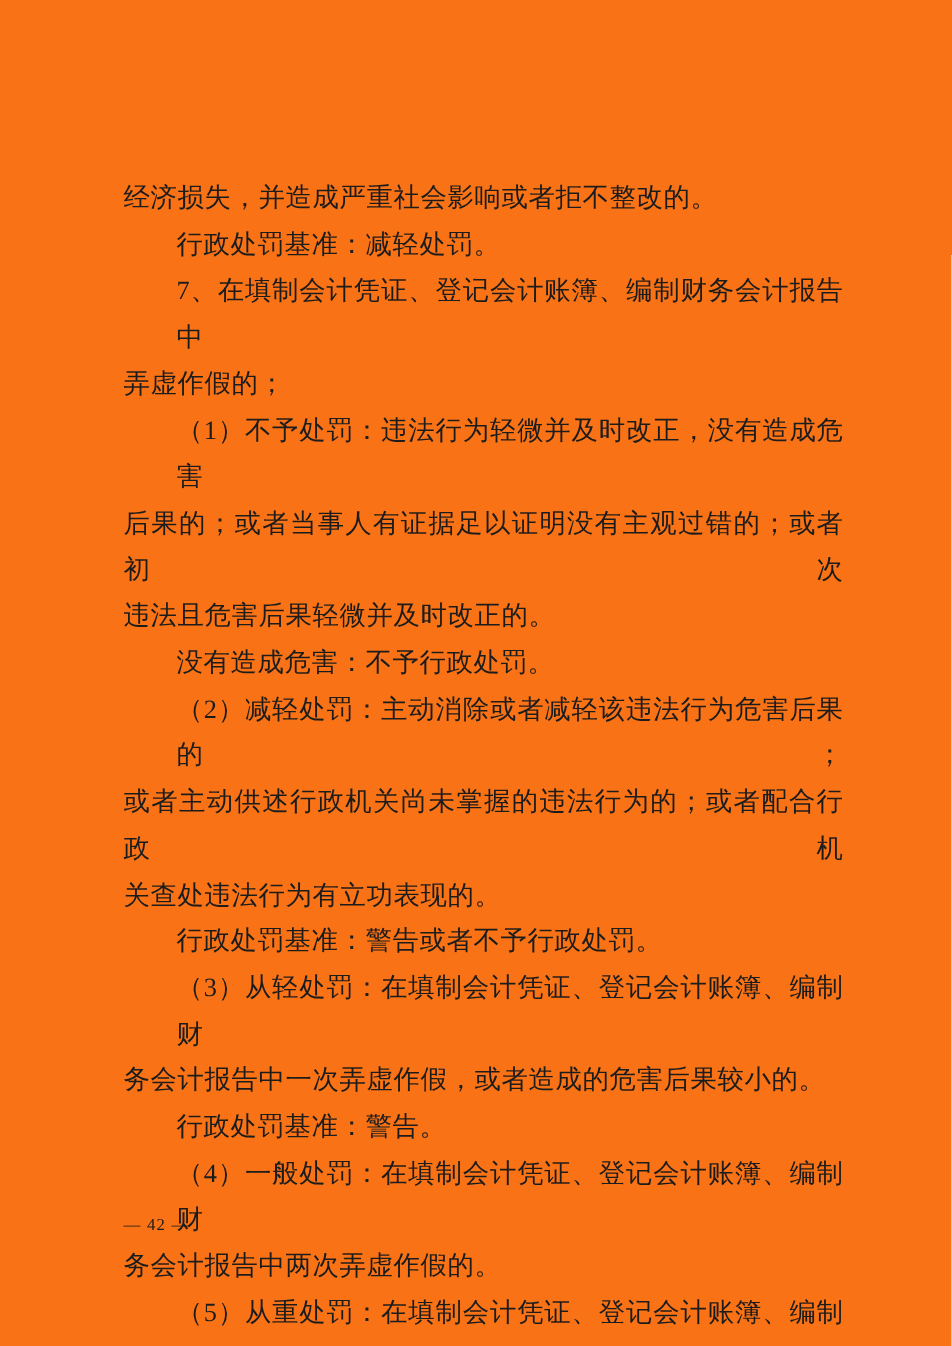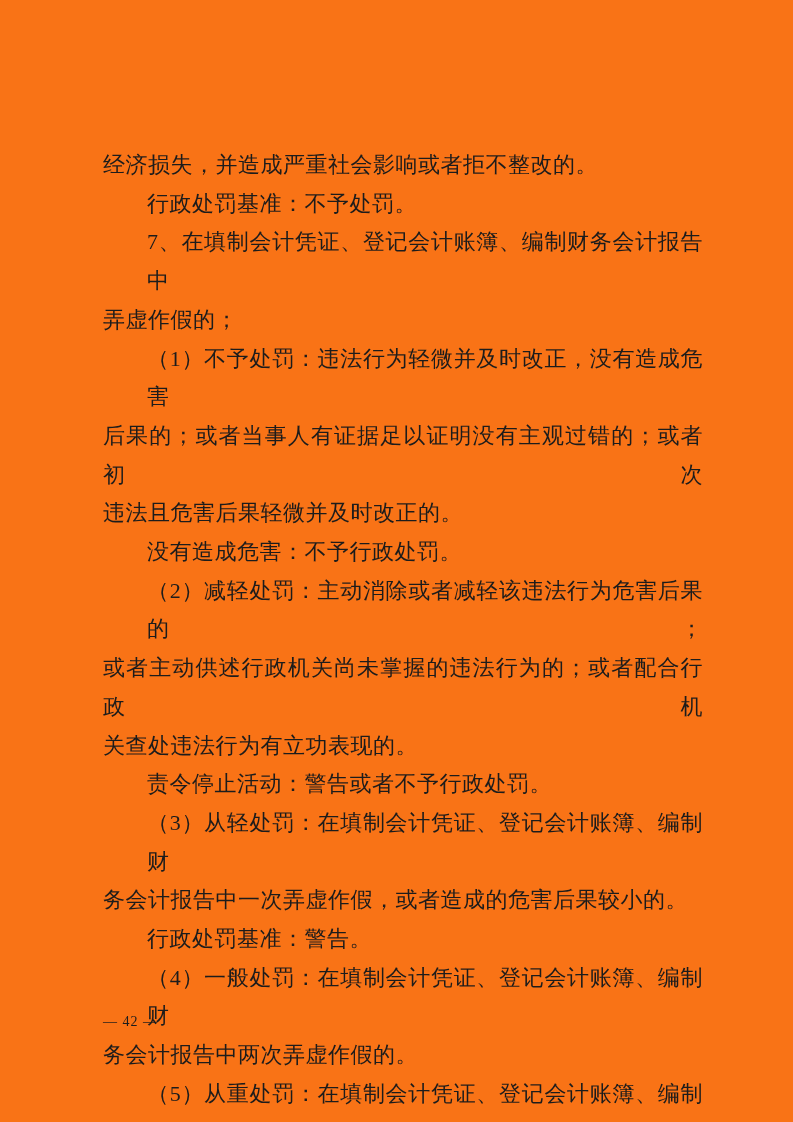--- a/index.html
+++ b/index.html
@@ -49,31 +49,31 @@
     color: #1c1c1c;
   }
 </style>
 </head>
 <body>
 
 <div class="page">
   <div class="text-block">
 
   <div class="line">经济损失，并造成严重社会影响或者拒不整改的。</div>
-      <div class="line indent">行政处罚基准：不予处罚。</div>
+      <div class="line indent">行政处罚基准：减轻处罚。</div>
       <div class="line indent fill">7、在填制会计凭证、登记会计账簿、编制财务会计报告中</div>
       <div class="line">弄虚作假的；</div>
       <div class="line indent fill">（1）不予处罚：违法行为轻微并及时改正，没有造成危害</div>
       <div class="line fill">后果的；或者当事人有证据足以证明没有主观过错的；或者初次</div>
       <div class="line">违法且危害后果轻微并及时改正的。</div>
       <div class="line indent">没有造成危害：不予行政处罚。</div>
       <div class="line indent fill">（2）减轻处罚：主动消除或者减轻该违法行为危害后果的；</div>
       <div class="line fill">或者主动供述行政机关尚未掌握的违法行为的；或者配合行政机</div>
       <div class="line">关查处违法行为有立功表现的。</div>
-      <div class="line indent">责令停止活动：警告或者不予行政处罚。</div>
+      <div class="line indent">行政处罚基准：警告或者不予行政处罚。</div>
       <div class="line indent fill">（3）从轻处罚：在填制会计凭证、登记会计账簿、编制财</div>
       <div class="line">务会计报告中一次弄虚作假，或者造成的危害后果较小的。</div>
       <div class="line indent">行政处罚基准：警告。</div>
       <div class="line indent fill">（4）一般处罚：在填制会计凭证、登记会计账簿、编制财</div>
       <div class="line">务会计报告中两次弄虚作假的。</div>
       <div class="line indent fill">（5）从重处罚：在填制会计凭证、登记会计账簿、编制财</div>
     </div>
   <div class="page-footer">— 42 —</div>
 </div>
 

